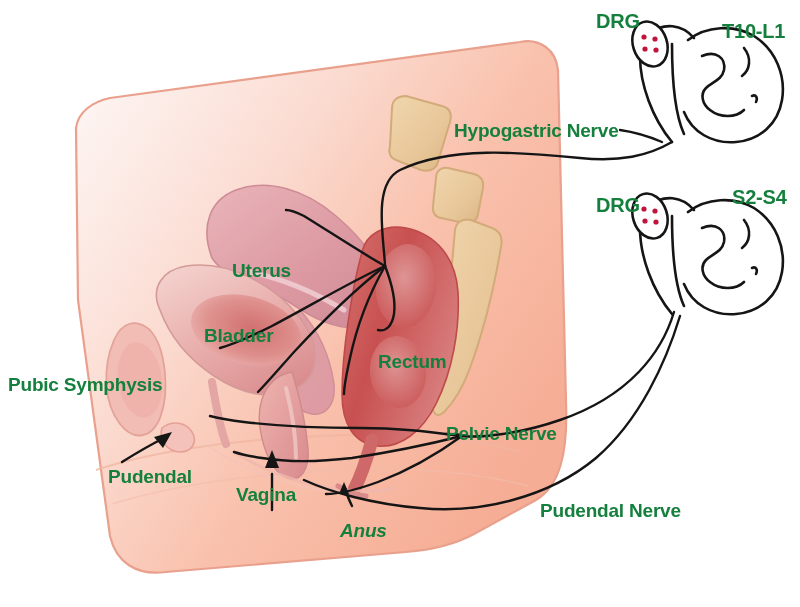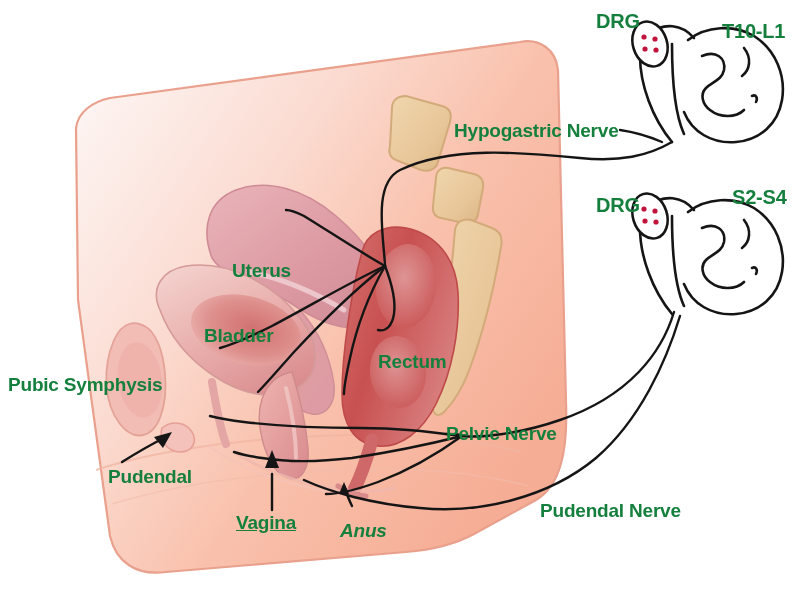--- a/index.html
+++ b/index.html
@@ -226,21 +226,21 @@
   <div class="lbl md" style="left:232px;top:260px;">Uterus</div>
 
   <div class="lbl md" style="left:204px;top:325px;">Bladder</div>
 
   <div class="lbl md" style="left:378px;top:351px;">Rectum</div>
 
   <div class="lbl md" style="left:8px;top:350px;margin-top:24px;">Pubic Symphysis</div>
 
   <div class="lbl md" style="left:108px;top:466px;">Pudendal</div>
 
-  <div class="lbl md" style="left:236px;top:512px;text-decoration:underline;">Vagina</div>
+  <div class="lbl md" style="left:236px;top:484px;">Vagina</div>
 
   <div class="lbl md" style="left:340px;top:520px;font-style:italic;">Anus</div>
 
   <div class="lbl md" style="left:454px;top:120px;">Hypogastric Nerve</div>
 
   <div class="lbl md" style="left:446px;top:423px;">Pelvic Nerve</div>
 
   <div class="lbl md" style="left:540px;top:452px;margin-top:48px;">Pudendal Nerve</div>
 
   <div class="lbl drg" style="left:596px;top:10px;">DRG</div>

